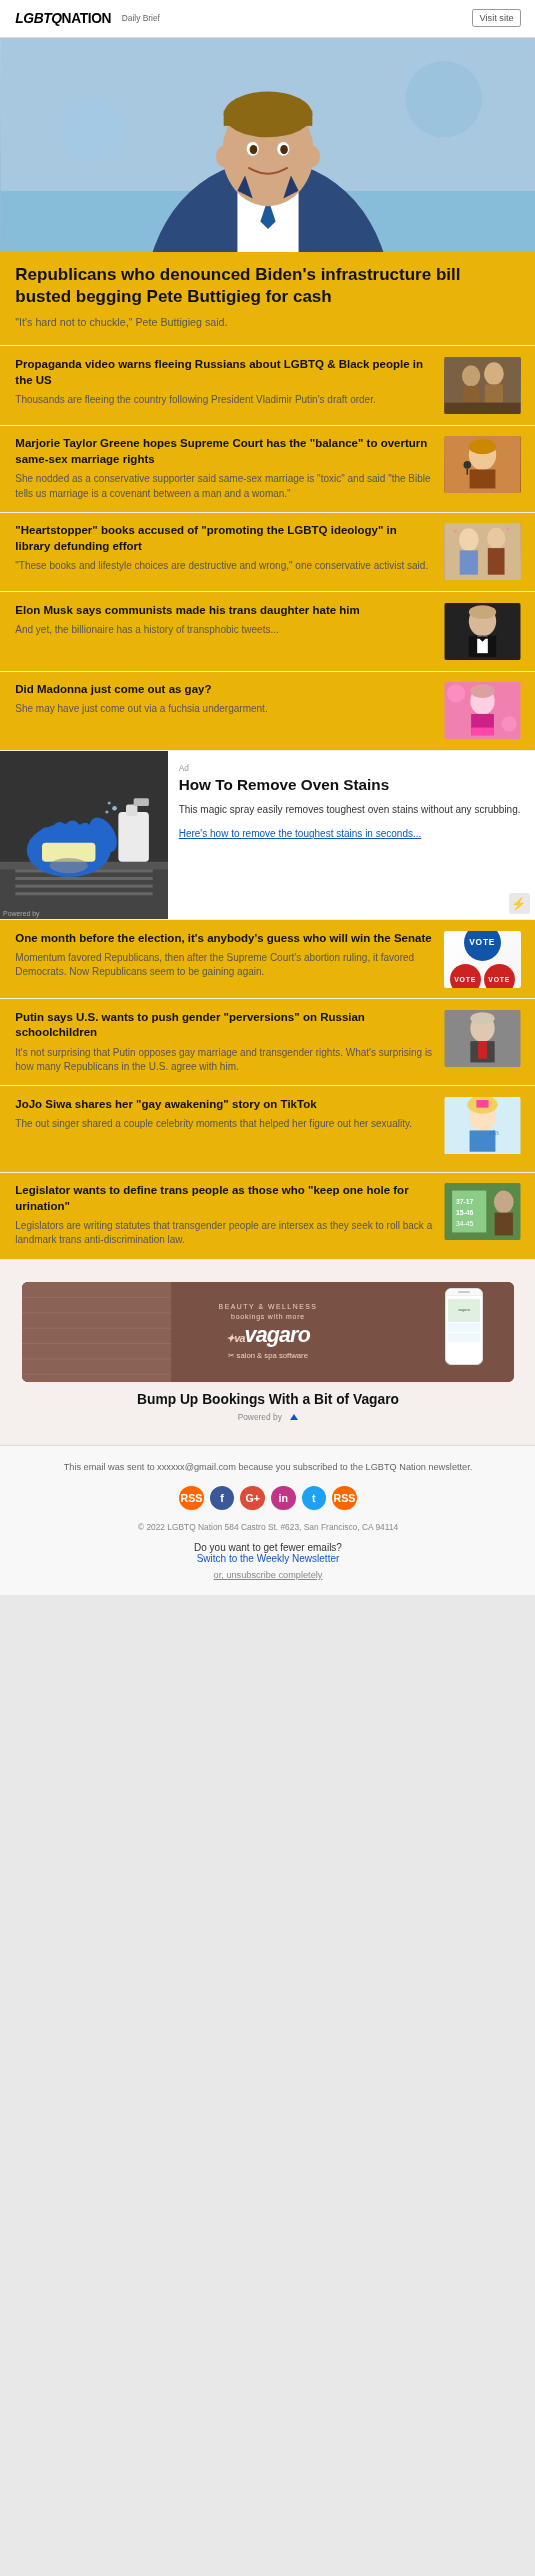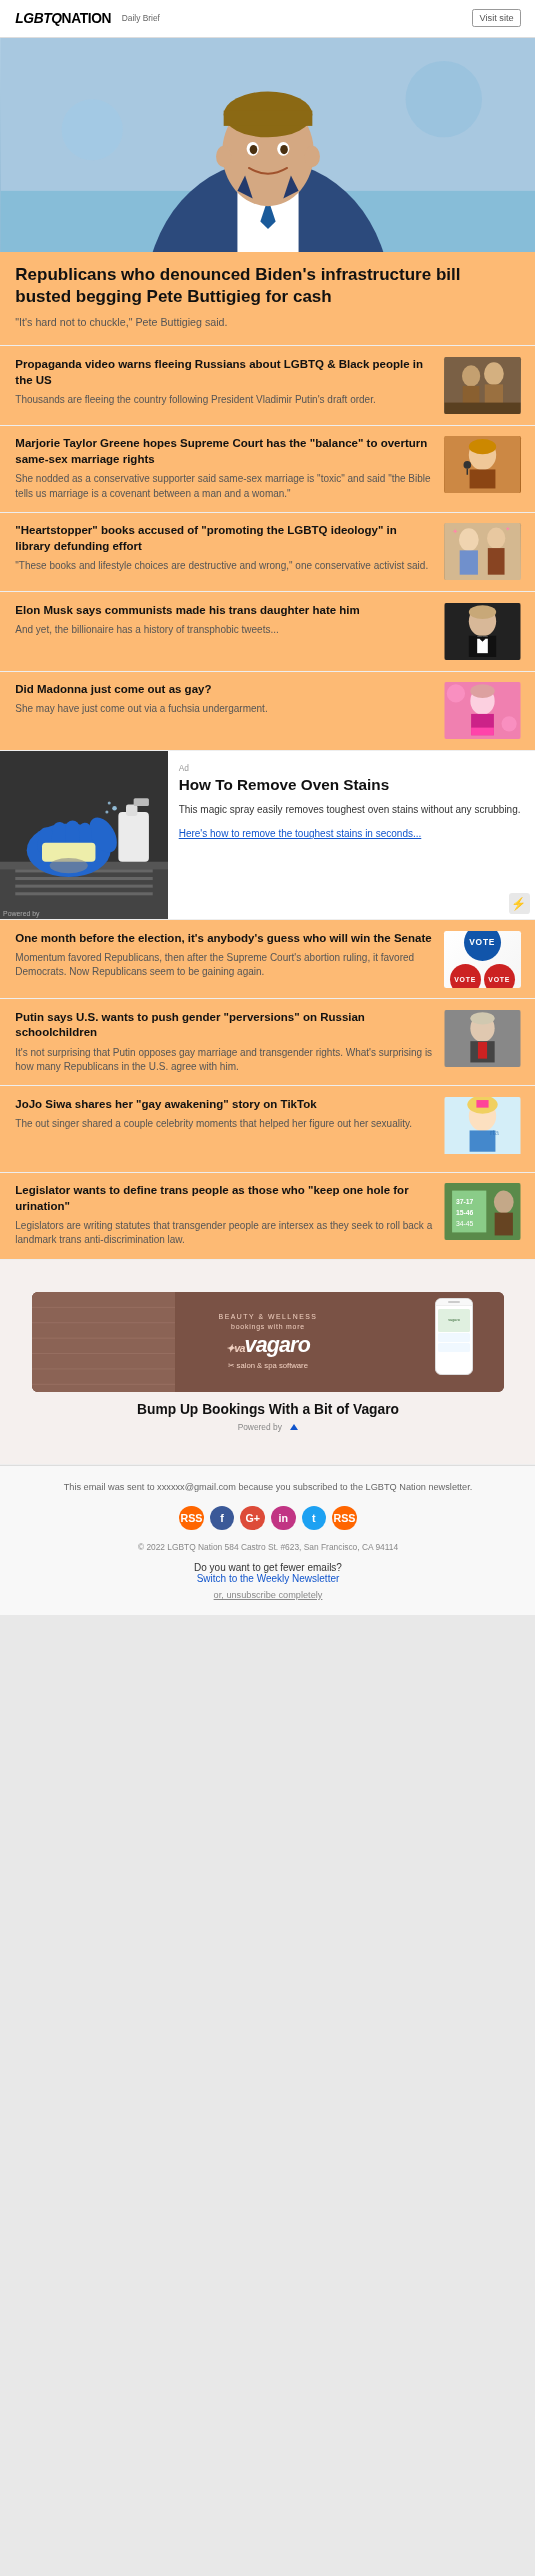--- a/index.html
+++ b/index.html
@@ -3,21 +3,21 @@
   <meta charset="utf-8">
   <style>
     * { box-sizing: border-box; margin: 0; padding: 0; }
     body {
       font-family: Arial, Helvetica, sans-serif;
       background: #e8e8e8;
       width: 536px;
       margin: 0 auto;
     }
     .email-wrapper {
-      background: #fdba74;
+      background: #eab308;
       max-width: 536px;
       margin: 0 auto;
     }
 
     
     .header {
       display: flex;
       justify-content: space-between;
       align-items: center;
       padding: 9.2px 15.3px;
@@ -185,21 +185,21 @@
       border-radius: 3.1px;
       display: flex;
       align-items: center;
       justify-content: center;
       font-size: 12.2px;
     }
 
     
     .vagaro-ad {
       background: #f5f0ee;
-      padding: 32px;
+      padding: 22px;
       border-bottom: 0.8px solid #eee;
       text-align: center;
     }
     .vagaro-banner {
       width: 100%;
       height: 100px;
       background: linear-gradient(135deg, #8B6355 0%, #7a5245 50%, #6B4035 100%);
       border-radius: 6.1px;
       margin-bottom: 10.7px;
       display: flex;

